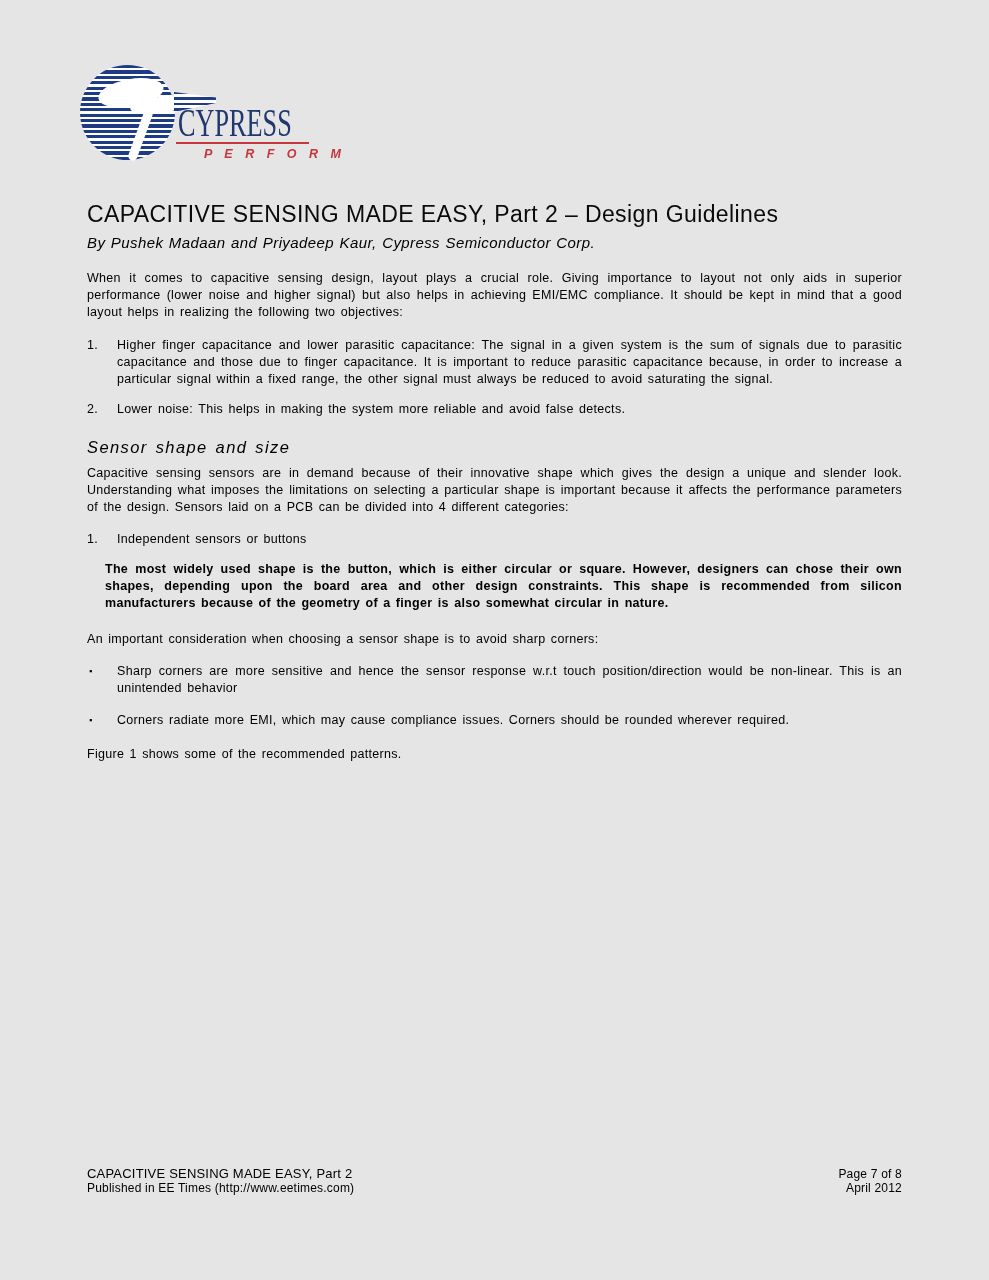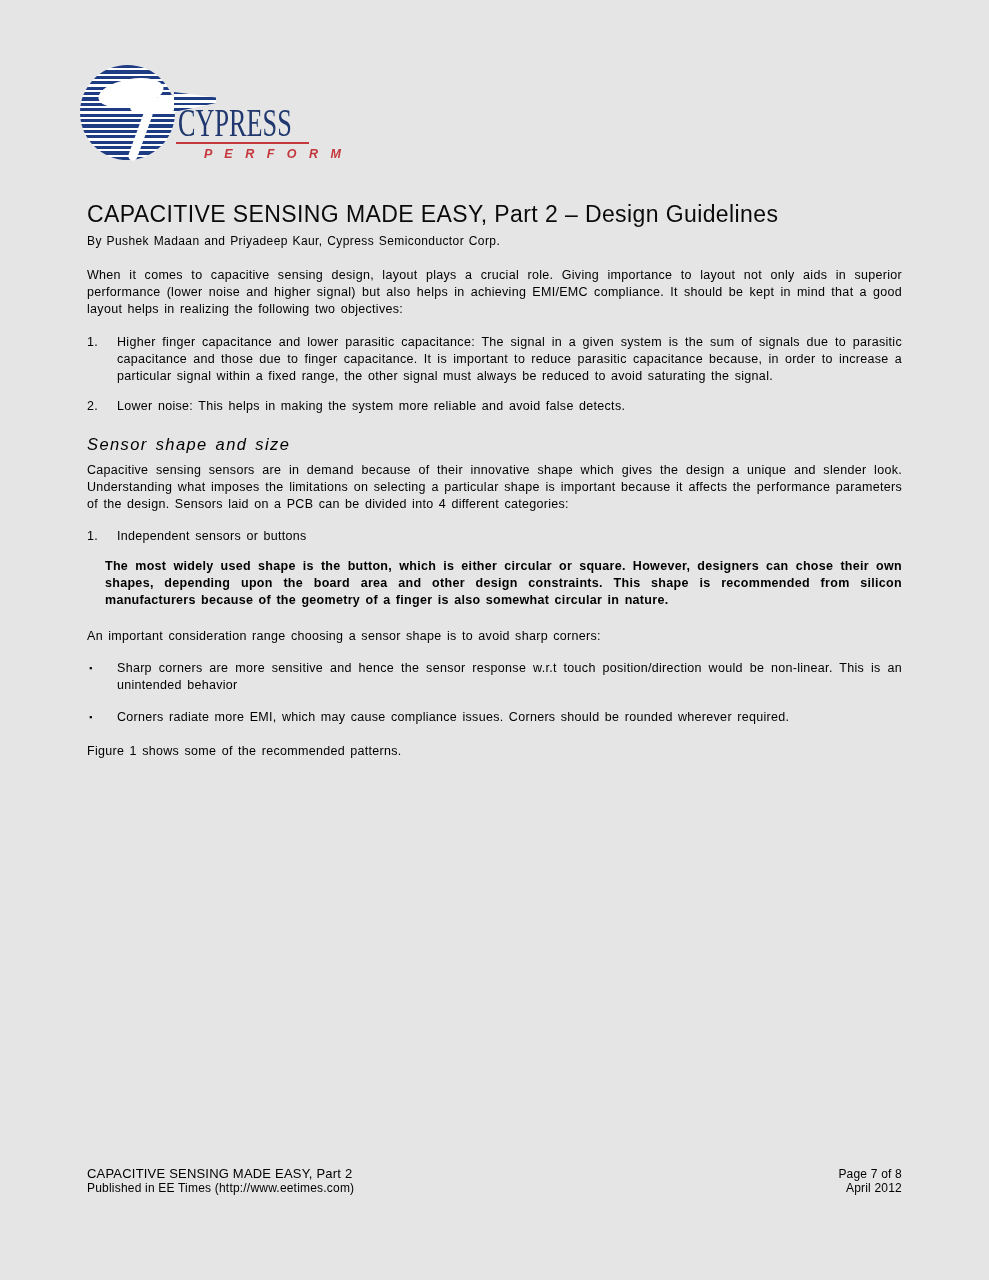--- a/index.html
+++ b/index.html
@@ -61,21 +61,21 @@
   }
   .doc-title {
     margin-top: 190px;
     font-size: 23px; line-height: 25px;
     letter-spacing: 0.4px; color: #0a0a0a;
     font-weight: normal;
     white-space: nowrap;
   }
   .byline {
     margin-top: 7px;
-    font-size: 12px; 
+    font-size: 15px; font-style: italic;
     letter-spacing: 0.4px; word-spacing: 1px;
   }
   .para {
     font-size: 12.5px; line-height: 17px;
     letter-spacing: 0.3px; word-spacing: 1.6px;
     text-align: justify;
   }
   .intro { margin-top: 19px; }
   .num-list { margin-top: 16px; }
   .num-item { display: flex; margin-bottom: 13px; }
@@ -153,21 +153,21 @@
 
     <div class="num-list cat-list">
       <div class="num-item">
         <span class="num-marker">1.</span>
         <span class="num-body cat-label">Independent sensors or buttons</span>
       </div>
     </div>
 
     <p class="para cat-desc">The most widely used shape is the button, which is either circular or square.  However, designers can chose their own shapes, depending upon the board area and other design constraints. This shape is recommended from silicon manufacturers because of the geometry of a finger is also somewhat circular in nature.</p>
 
-    <p class="para consideration">An important consideration range choosing a sensor shape is to avoid sharp corners:</p>
+    <p class="para consideration">An important consideration when choosing a sensor shape is to avoid sharp corners:</p>
 
     <div class="bullet-list">
       <div class="bullet-item">
         <span class="bullet-marker">▪</span>
         <span class="bullet-body para">Sharp corners are more sensitive and hence the sensor response w.r.t touch position/direction would be non-linear. This is an unintended behavior</span>
       </div>
       <div class="bullet-item">
         <span class="bullet-marker">▪</span>
         <span class="bullet-body para">Corners radiate more EMI, which may cause compliance issues.  Corners should be rounded wherever required.</span>
       </div>

